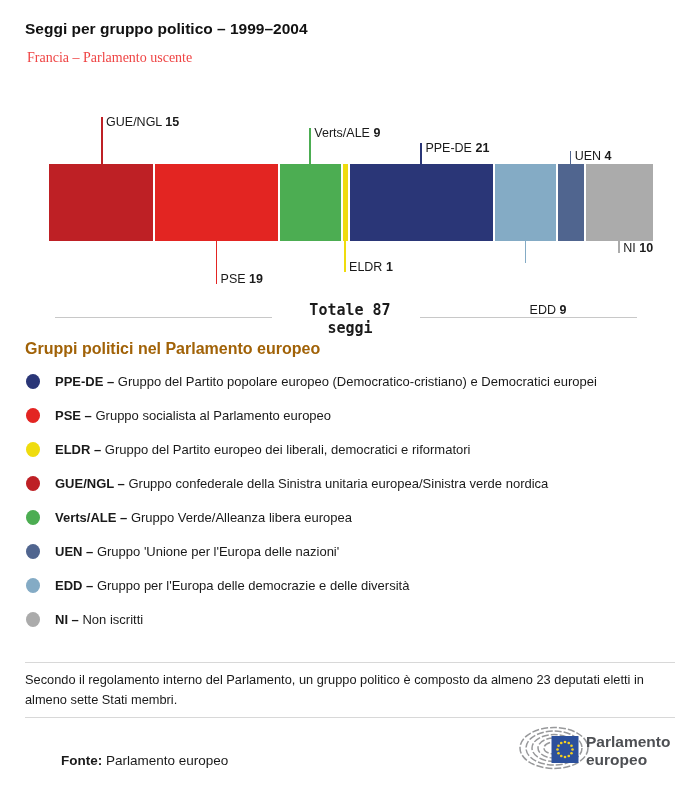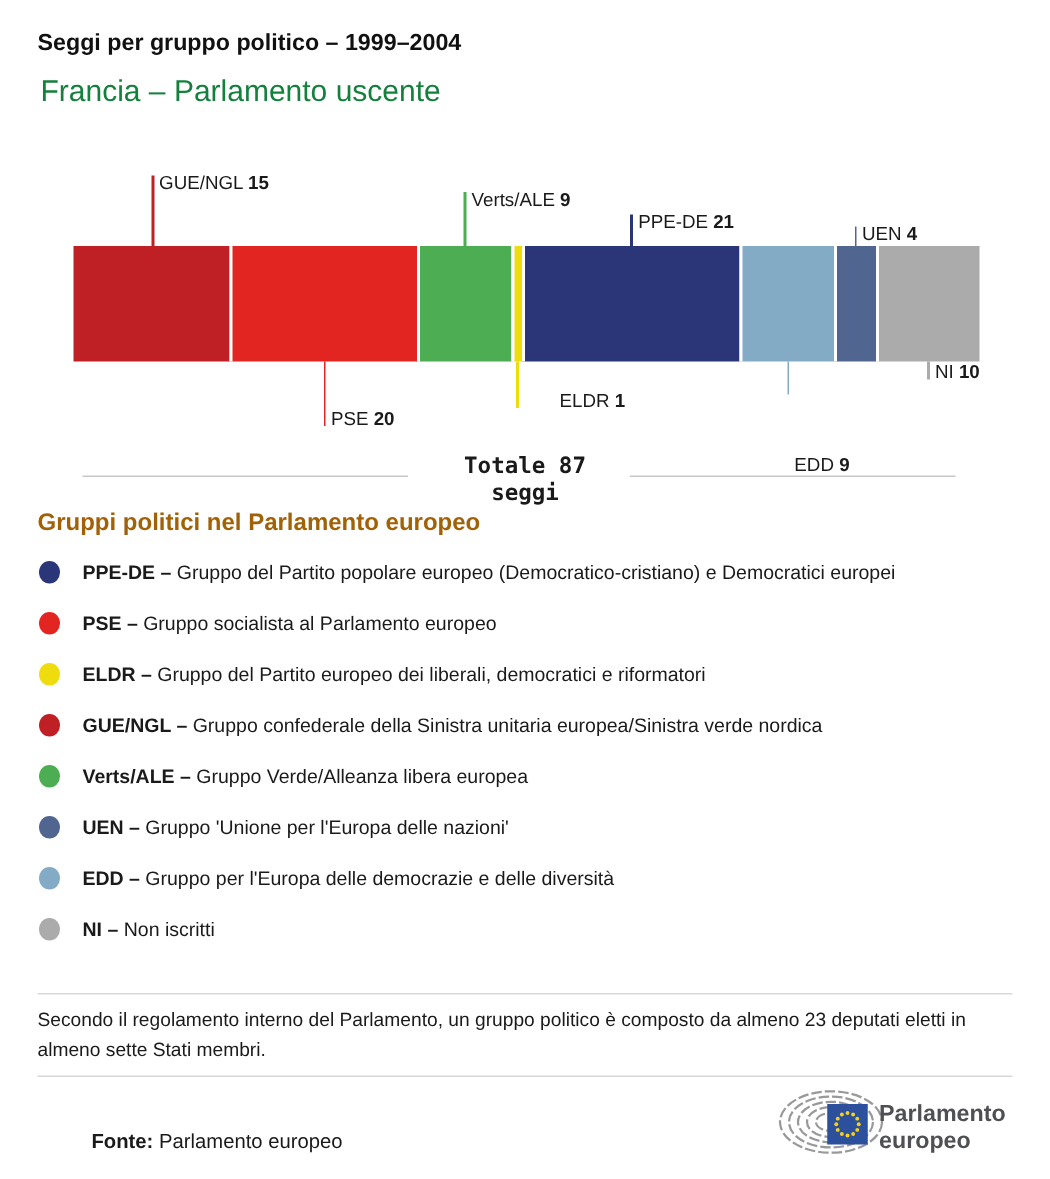--- a/index.html
+++ b/index.html
@@ -1,21 +1,21 @@
 <!DOCTYPE html>
 <html><head>
 <meta charset="utf-8">
 <style>
   html,body{margin:0;padding:0;background:#ffffff;}
   .page{
     position:relative;width:700px;height:786px;background:#ffffff;
     font-family:"Liberation Sans", sans-serif;color:#1a1a1a;overflow:hidden;
   }
   .title{position:absolute;left:25px;top:20px;font-size:15.5px;font-weight:700;color:#111;}
-  .subtitle{position:absolute;left:27px;top:50px;font-size:20px;font-weight:400;color:#15803d;}
+  .subtitle{position:absolute;left:27px;top:50px;font-size:14px;font-weight:400;color:#ef4444;font-family:Liberation Serif, serif;}
 
   #chart{position:absolute;left:0;top:100px;width:700px;height:200px;}
   .seg{position:absolute;top:64px;height:77px;box-sizing:border-box;}
   .seg.gap{border-left:2px solid #ffffff;}
   .leader{position:absolute;width:1.5px;}
   .clabel{position:absolute;font-size:12.5px;white-space:nowrap;color:#1a1a1a;}
   .clabel b{font-weight:700;}
 
   .totale{position:absolute;left:0;top:300px;width:700px;height:40px;}
   .totale .rule{position:absolute;top:17px;height:1px;background:#c8c8c8;}
@@ -48,27 +48,27 @@
 
   <div class="title">Seggi per gruppo politico – 1999–2004</div>
   <div class="subtitle">Francia – Parlamento uscente</div>
 
   <div id="chart">
       <div class="seg" style="left: 49px; width: 104.138px; background: rgb(190, 32, 37);"></div>
       <div class="leader" style="left: 101.069px; height: 47px; background: rgb(190, 32, 37); top: 17px;"></div>
       <div class="clabel" style="left: 106.069px; top: 15px;"><span>GUE/NGL </span><b>15</b></div>
       <div class="seg gap" style="left: 153.138px; width: 124.966px; background: rgb(227, 37, 34);"></div>
       <div class="leader" style="left: 215.621px; height: 43px; background: rgb(227, 37, 34); top: 141px;"></div>
-      <div class="clabel" style="left: 220.621px; top: 172px;"><span>PSE </span><b>20</b></div>
+      <div class="clabel" style="left: 220.621px; top: 172px;"><span>PSE </span><b>19</b></div>
       <div class="seg gap" style="left: 278.103px; width: 62.4828px; background: rgb(76, 173, 82);"></div>
       <div class="leader" style="left: 309.345px; height: 36px; background: rgb(76, 173, 82); top: 28px;"></div>
       <div class="clabel" style="left: 314.345px; top: 26px;"><span>Verts/ALE </span><b>9</b></div>
       <div class="seg gap" style="left: 340.586px; width: 6.94253px; background: rgb(239, 220, 14);"></div>
       <div class="leader" style="left: 344.057px; height: 31px; background: rgb(239, 220, 14); top: 141px;"></div>
-      <div class="clabel" style="left: 349.057px; top: 160px; margin-left: 24px;"><span>ELDR </span><b>1</b></div>
+      <div class="clabel" style="left: 349.057px; top: 160px;"><span>ELDR </span><b>1</b></div>
       <div class="seg gap" style="left: 347.529px; width: 145.793px; background: rgb(42, 54, 119);"></div>
       <div class="leader" style="left: 420.425px; height: 21px; background: rgb(42, 54, 119); top: 43px;"></div>
       <div class="clabel" style="left: 425.425px; top: 41px;"><span>PPE-DE </span><b>21</b></div>
       <div class="seg gap" style="left: 493.322px; width: 62.4828px; background: rgb(132, 171, 197);"></div>
       <div class="leader" style="left: 524.563px; height: 22px; background: rgb(132, 171, 197); top: 141px;"></div>
       <div class="clabel" style="left: 529.563px; top: 163px; margin-top: 40px;"><span>EDD </span><b>9</b></div>
       <div class="seg gap" style="left: 555.805px; width: 27.7701px; background: rgb(80, 101, 143);"></div>
       <div class="leader" style="left: 569.69px; height: 13px; background: rgb(80, 101, 143); top: 51px;"></div>
       <div class="clabel" style="left: 574.69px; top: 49px;"><span>UEN </span><b>4</b></div>
       <div class="seg gap" style="left: 583.575px; width: 69.4253px; background: rgb(171, 171, 171);"></div>

